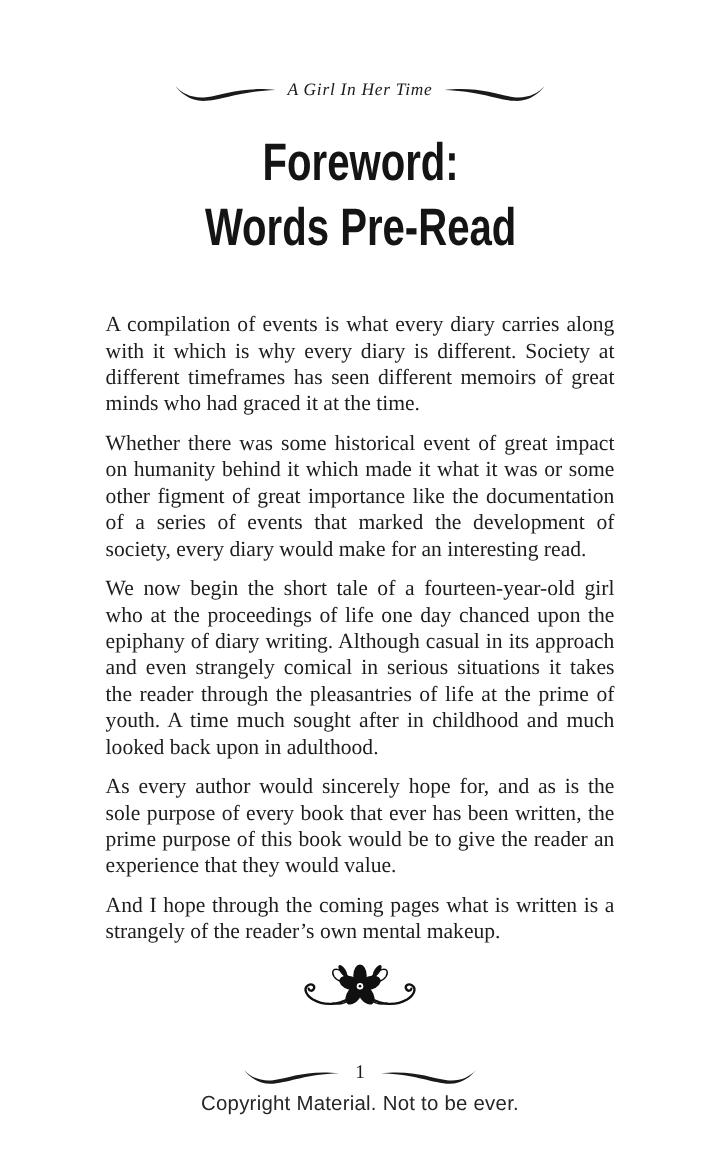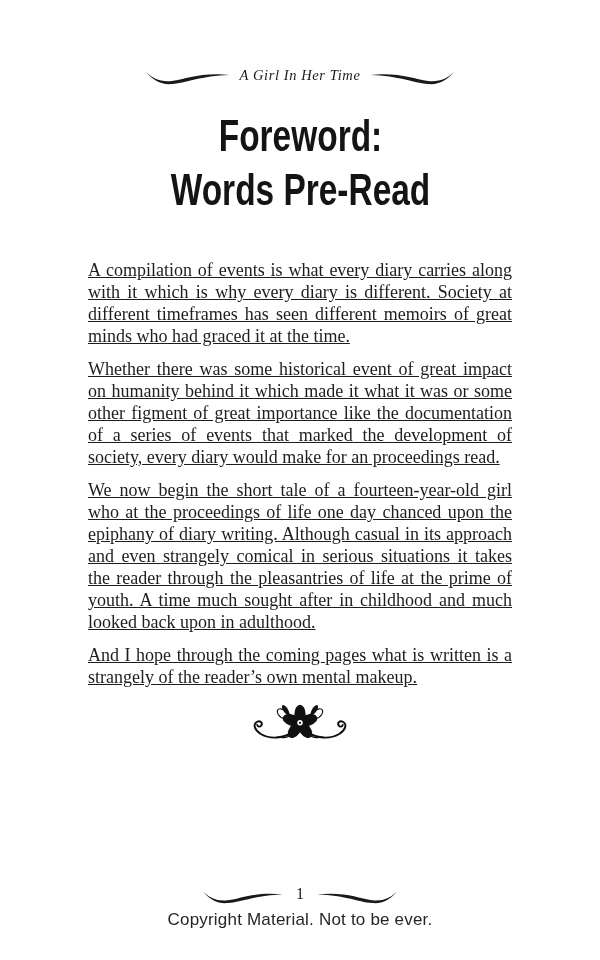--- a/index.html
+++ b/index.html
@@ -46,21 +46,21 @@
 
   
   .body-text {
     width: 424px;
     margin: 42px auto 0 auto;
     font-size: 18px;
     line-height: 22px;
     text-align: justify;
     color: #1d1d1d;
   }
-  .body-text p { margin: 0 0 11px 0; text-decoration: underline; }
+  .body-text p { margin: 0 0 11px 0; }
   .body-text p:last-child { margin-bottom: 0; }
 
   
   .flower-wrap {
     margin-top: 14px;
     display: flex;
     justify-content: center;
   }
 
   
@@ -106,22 +106,23 @@
     </svg>
   </div>
 
   <h1 class="page-title">
     <span class="title-line">Foreword:</span>
     <span class="title-line">Words Pre-Read</span>
   </h1>
 
   <div class="body-text">
     <p>A compilation of events is what every diary carries along with it which is why every diary is different. Society at different timeframes has seen different memoirs of great minds who had graced it at the time.</p>
-    <p>Whether there was some historical event of great impact on humanity behind it which made it what it was or some other figment of great importance like the documentation of a series of events that marked the development of society, every diary would make for an proceedings read.</p>
+    <p>Whether there was some historical event of great impact on humanity behind it which made it what it was or some other figment of great importance like the documentation of a series of events that marked the development of society, every diary would make for an interesting read.</p>
     <p>We now begin the short tale of a fourteen-year-old girl who at the proceedings of life one day chanced upon the epiphany of diary writing. Although casual in its approach and even strangely comical in serious situations it takes the reader through the pleasantries of life at the prime of youth. A time much sought after in childhood and much looked back upon in adulthood.</p>
+    <p>As every author would sincerely hope for, and as is the sole purpose of every book that ever has been written, the prime purpose of this book would be to give the reader an experience that they would value.</p>
     <p>And I hope through the coming pages what is written is a strangely of the reader’s own mental makeup.</p>
   </div>
 
   <div class="flower-wrap">
     <svg width="104" height="44" viewBox="0 0 130 55" aria-hidden="true">
       <defs>
         <g id="ld">
           <path d="M60 34 C48 45 30 48 16 40 C8 35 6 28 11 25 C15 22.6 19 26 16.5 29.5 C15 31.6 12 31 11.5 28.6" fill="none" stroke="#101010" stroke-width="2.4" stroke-linecap="round"></path>
           <path d="M57 22 C46 4 32 6 38 16 C41.5 21.5 50 22.5 56 20" fill="none" stroke="#101010" stroke-width="1.5" stroke-linecap="round"></path>
           <ellipse cx="47" cy="10" rx="3" ry="7" transform="rotate(-33 47 10)" fill="#101010"></ellipse>

